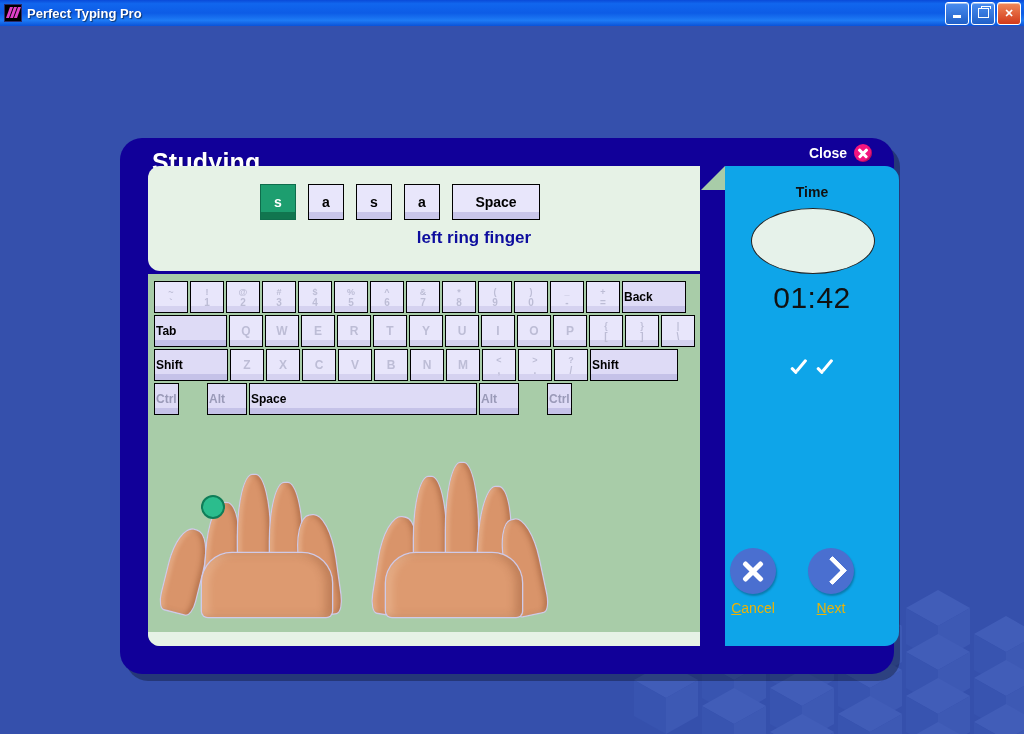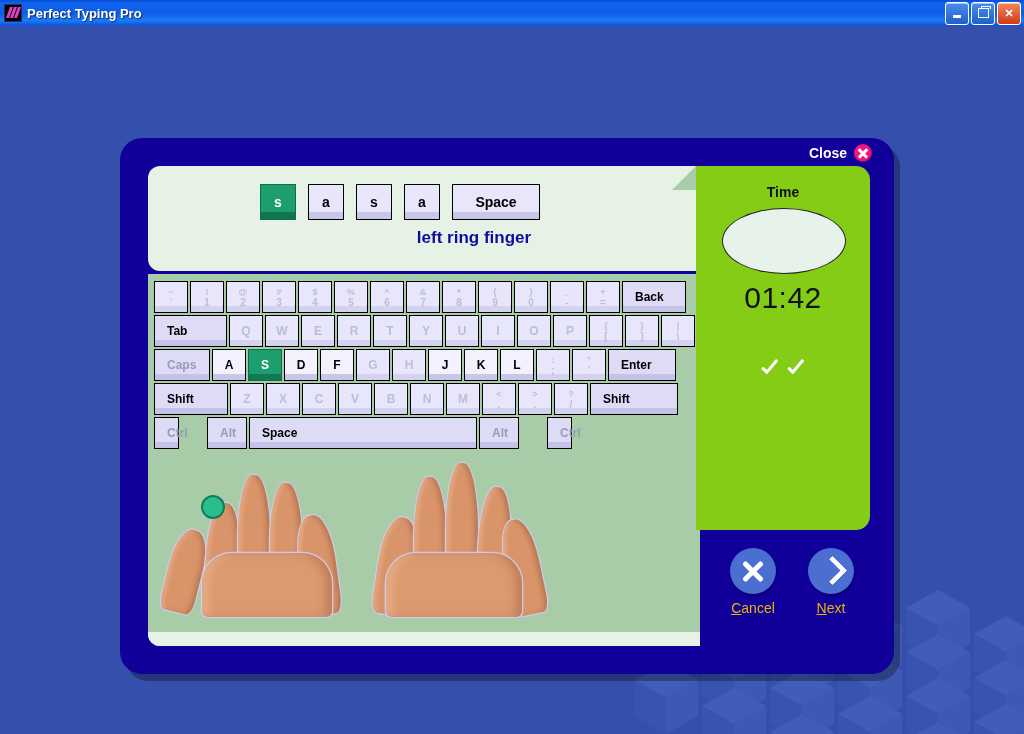--- a/index.html
+++ b/index.html
@@ -73,22 +73,22 @@
     box-shadow:inset -1px -1px 0 rgba(0,0,0,.25);
   }
   #close-icon:before,#close-icon:after{
     content:"";position:absolute;left:3px;top:8px;width:12px;height:2.6px;background:#fff;border-radius:1px;
   }
   #close-icon:before{transform:rotate(45deg);}
   #close-icon:after{transform:rotate(-45deg);}
 
   
   #side-panel{
-    position:absolute;left:576px;top:28px;width:174px;height:364px;
-    background:#84cc16;
+    position:absolute;left:605px;top:28px;width:174px;height:480px;
+    background:#0ea5e9;
     border-top-right-radius:14px;border-top-left-radius:0;
     border-bottom-right-radius:14px;
   }
   #side-panel:before{ 
     content:"";position:absolute;left:-24px;top:0;width:0;height:0;
     border-style:solid;border-width:0 0 24px 24px;border-color:transparent transparent #a8cca8 transparent;
   }
   #time-label{
     position:absolute;top:18px;left:0;width:100%;text-align:center;
     font-size:14px;font-weight:bold;color:#111111;
@@ -152,21 +152,21 @@
   .krow{display:flex;margin-bottom:2px;}
   .key{
     height:32px;background:#e8e6fb;border:1px solid #000;
     margin-right:2px;position:relative;box-sizing:border-box;
     display:flex;align-items:center;justify-content:center;
     font-size:12px;font-weight:bold;color:#bdbdd6;
     box-shadow:inset 0 -6px 0 #d5d2f0;
   }
   .key.on{color:#000000;background:#f2f1fd;box-shadow:inset 0 -6px 0 #c9c6ea;}
   .key.sel{background:#1d9e6f;color:#ffffff;border-color:#0d6b4a;box-shadow:inset 0 -6px 0 #117a53;}
-  .key.mod{justify-content:flex-start;padding-left:12px;background:#dedbf6;box-shadow:inset 0 -6px 0 #c5c2e8;}
+  .key.mod{justify-content:flex-start;padding-left:1px;background:#dedbf6;box-shadow:inset 0 -6px 0 #c5c2e8;}
   .key.mod.on{color:#000;}
   .key.mod.off{color:#9a9ab8;}
   .key.dual{flex-direction:column;justify-content:center;line-height:1.0;gap:1px;font-size:9px;padding-top:2px;}
   .key.dual .top{font-size:9px;}
   .key.dual .bot{font-size:10px;}
   .kw1{width:34px;} .kw-back{width:64px;} .kw-tab{width:73px;}
   .kw-caps{width:56px;} .kw-enter{width:68px;}
   .kw-shiftL{width:74px;} .kw-shiftR{width:88px;}
   .kw-ctrl{width:25px;} .kw-alt{width:40px;} .kw-space{width:228px;}
   .gapL{margin-left:26px;} .gapR{margin-left:26px;}
@@ -246,20 +246,21 @@
     <use href="#cube" x="146" y="130"></use>
     <use href="#cube" x="214" y="112"></use>
     <use href="#cube" x="282" y="94"></use>
     <use href="#cube" x="350" y="76"></use>
     <use href="#cube" x="350" y="120"></use>
     <use href="#cube" x="282" y="138"></use>
   </svg>
 
   <div id="dialog">
 
+    <div id="dlg-title">Studying</div>
 
     <div id="close-group">
       <span id="close-label">Close</span>
       <span id="close-icon"></span>
     </div>
 
     <div id="exercise-panel">
       <div id="key-sequence">
           <div class="seq-key active">s</div>
           <div class="seq-key">a</div>
@@ -348,41 +349,20 @@
             <div class="key kw1 dual">
               <span class="top">}</span>
               <span class="bot">]</span>
             </div>
             <div class="key kw1 dual">
               <span class="top">|</span>
               <span class="bot">\</span>
             </div>
           </div>
           <div class="krow">
-            <div class="key kw-caps mod off">Caps</div>
-            <div class="key kw1 on">A</div>
-            <div class="key kw1 sel">S</div>
-            <div class="key kw1 on">D</div>
-            <div class="key kw1 on">F</div>
-            <div class="key kw1">G</div>
-            <div class="key kw1">H</div>
-            <div class="key kw1 on">J</div>
-            <div class="key kw1 on">K</div>
-            <div class="key kw1 on">L</div>
-            <div class="key kw1 dual">
-              <span class="top">:</span>
-              <span class="bot">;</span>
-            </div>
-            <div class="key kw1 dual">
-              <span class="top">"</span>
-              <span class="bot">'</span>
-            </div>
-            <div class="key kw-enter mod on">Enter</div>
-          </div>
-          <div class="krow">
             <div class="key kw-shiftL mod on">Shift</div>
             <div class="key kw1">Z</div>
             <div class="key kw1">X</div>
             <div class="key kw1">C</div>
             <div class="key kw1">V</div>
             <div class="key kw1">B</div>
             <div class="key kw1">N</div>
             <div class="key kw1">M</div>
             <div class="key kw1 dual">
               <span class="top">&lt;</span>

